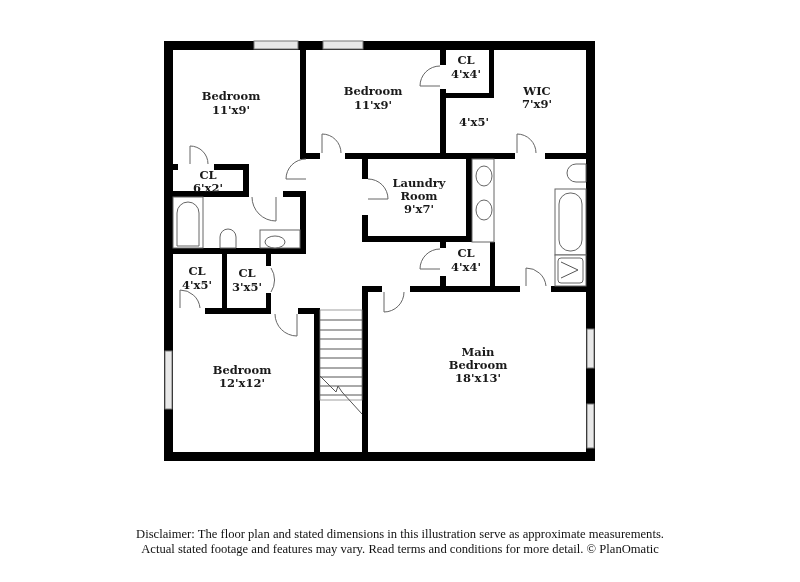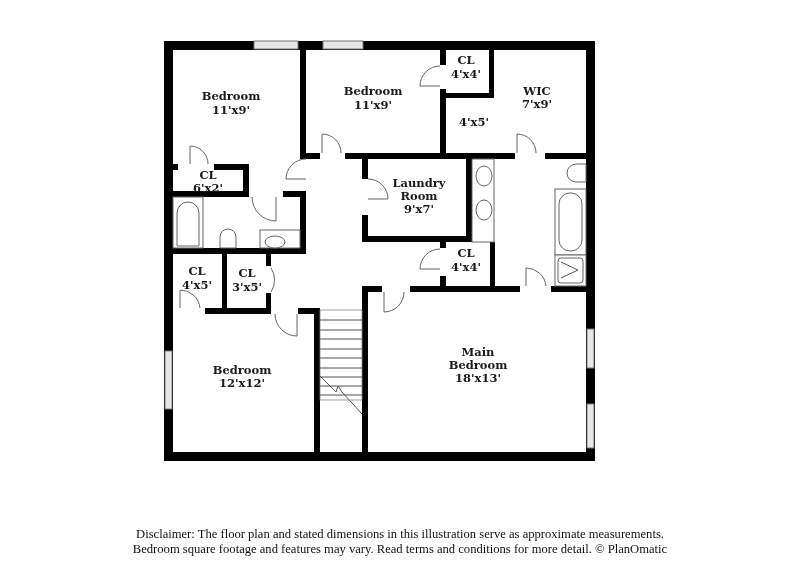--- a/index.html
+++ b/index.html
@@ -181,13 +181,13 @@
     <text class="label" x="242" y="374">Bedroom</text>
     <text class="dims" x="242" y="387">12'x12'</text>
 
     <text class="label" x="478" y="356">Main</text>
     <text class="label" x="478" y="369">Bedroom</text>
     <text class="dims" x="478" y="382">18'x13'</text>
   </g>
 </svg>
 
 <div class="disclaimer" style="top:527px;">Disclaimer: The floor plan and stated dimensions in this illustration serve as approximate measurements.</div>
-<div class="disclaimer" style="top:542px;">Bedroom square footage and features may vary. Read terms and conditions for more detail. © PlanOmatic</div>
+<div class="disclaimer" style="top:542px;">Actual stated footage and features may vary. Read terms and conditions for more detail. © PlanOmatic</div>
 
 </body></html>

